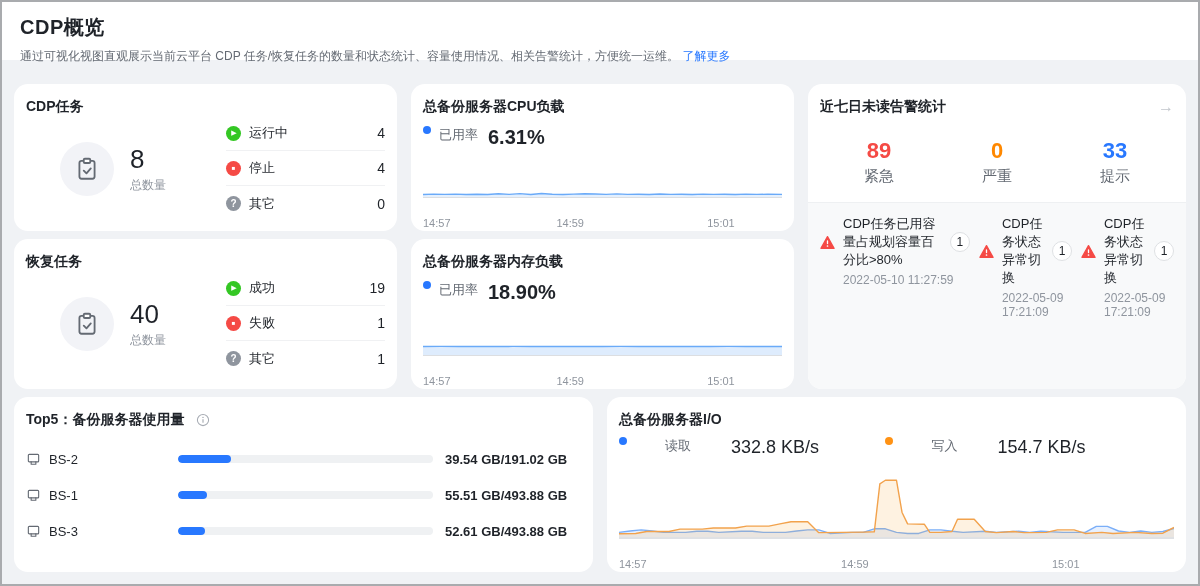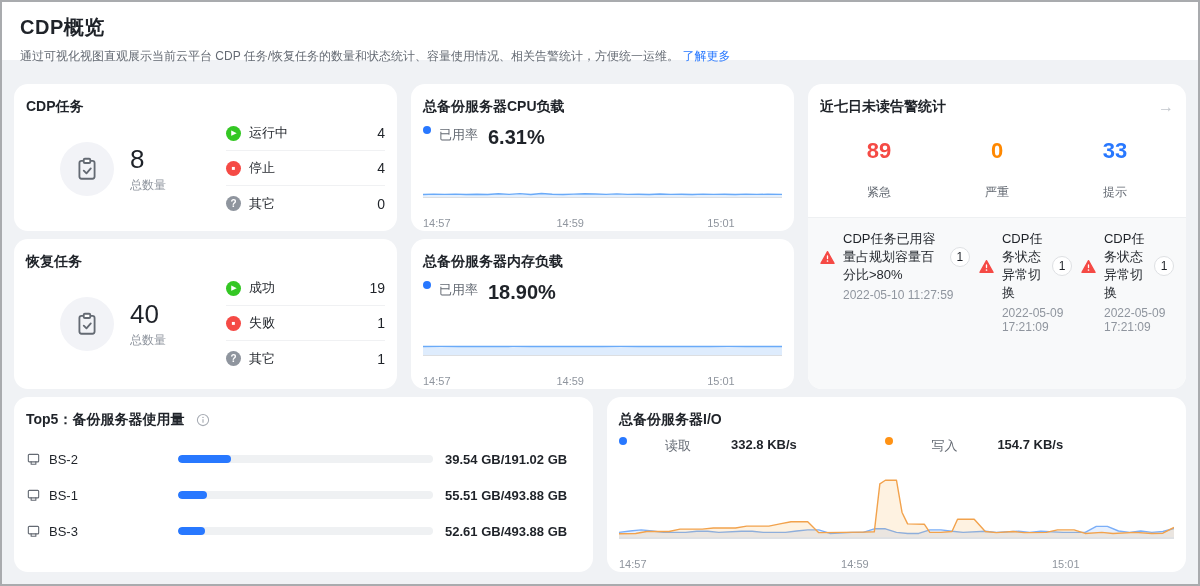--- a/index.html
+++ b/index.html
@@ -65,40 +65,40 @@
   .ticks.t-mid span:nth-child(2) { left: 41%; transform: translateX(-50%); }
   .ticks.t-mid span:nth-child(3) { left: 83%; transform: translateX(-50%); }
   .ticks.t-io span:nth-child(2) { left: 42.5%; transform: translateX(-50%); }
   .ticks.t-io span:nth-child(3) { left: 80.5%; transform: translateX(-50%); }
   
   .alerts-head { display: flex; align-items: center; }
   .alerts-head .card-title { flex: 1; }
   .arrow-icon { color: #c2c6cc; font-size: 16px; cursor: pointer; line-height: 1; }
   .alert-stats { display: grid; grid-template-columns: 1fr 1fr 1fr; text-align: center; margin-top: 22px; }
   .stat-num { font-size: 22px; font-weight: 700; }
-  .stat-label { font-size: 12px; color: #646a73; margin-top: 20px; }
+  .stat-label { font-size: 15px; color: #646a73; margin-top: 3px; }
   .alert-list { margin: 16px -16px -14px; padding: 12px 16px 10px; background: #f8f9fa; border-top: 1px solid #eef0f2; flex: 1; display: flex; flex-direction: row; gap: 9px; }
   .alert-item { cursor: pointer; }
   .alert-row { display: flex; align-items: center; gap: 8px; }
   .alert-title { flex: 1; font-size: 13px; color: #1f2329; }
   .alert-badge { width: 20px; height: 20px; border-radius: 50%; background: #fff; border: 1px solid #dee0e3; font-size: 12px; color: #1f2329; display: flex; align-items: center; justify-content: center; flex: none; }
   .alert-time { font-size: 12px; color: #8f959e; margin: 4px 0 0 23px; }
   
   .top5-head { display: flex; align-items: center; gap: 12px; }
   .top5-rows { margin-top: 12px; display: flex; flex-direction: column; }
   .top5-row { display: flex; align-items: center; height: 36px; }
   .srv-name { width: 152px; display: flex; align-items: center; gap: 8px; font-size: 13px; color: #1f2329; }
   .bar-track { flex: 1; height: 8px; border-radius: 4px; background: #eff1f3; overflow: hidden; }
   .bar-fill { height: 100%; border-radius: 4px; background: #2878ff; }
   .usage-text { width: 148px; padding-left: 12px; font-size: 13px; font-weight: 600; color: #1f2329; }
   
   .io-legend-row { display: flex; margin-top: 8px; }
   .io-legend { display: flex; align-items: flex-start; gap: 30px; }
   .io-legend:first-child { width: 48%; }
-  .io-value { font-size: 13px; font-weight: 700; color: #1f2329; }
+  .io-value { font-size: 18px; font-weight: 400; color: #1f2329; }
   .icon-svg { display: block; }
 </style>
 </head>
 <body>
 
 <div class="frame">
 
   <header class="page-header">
     <div class="page-title">CDP概览</div>
     <div class="page-subtitle">

